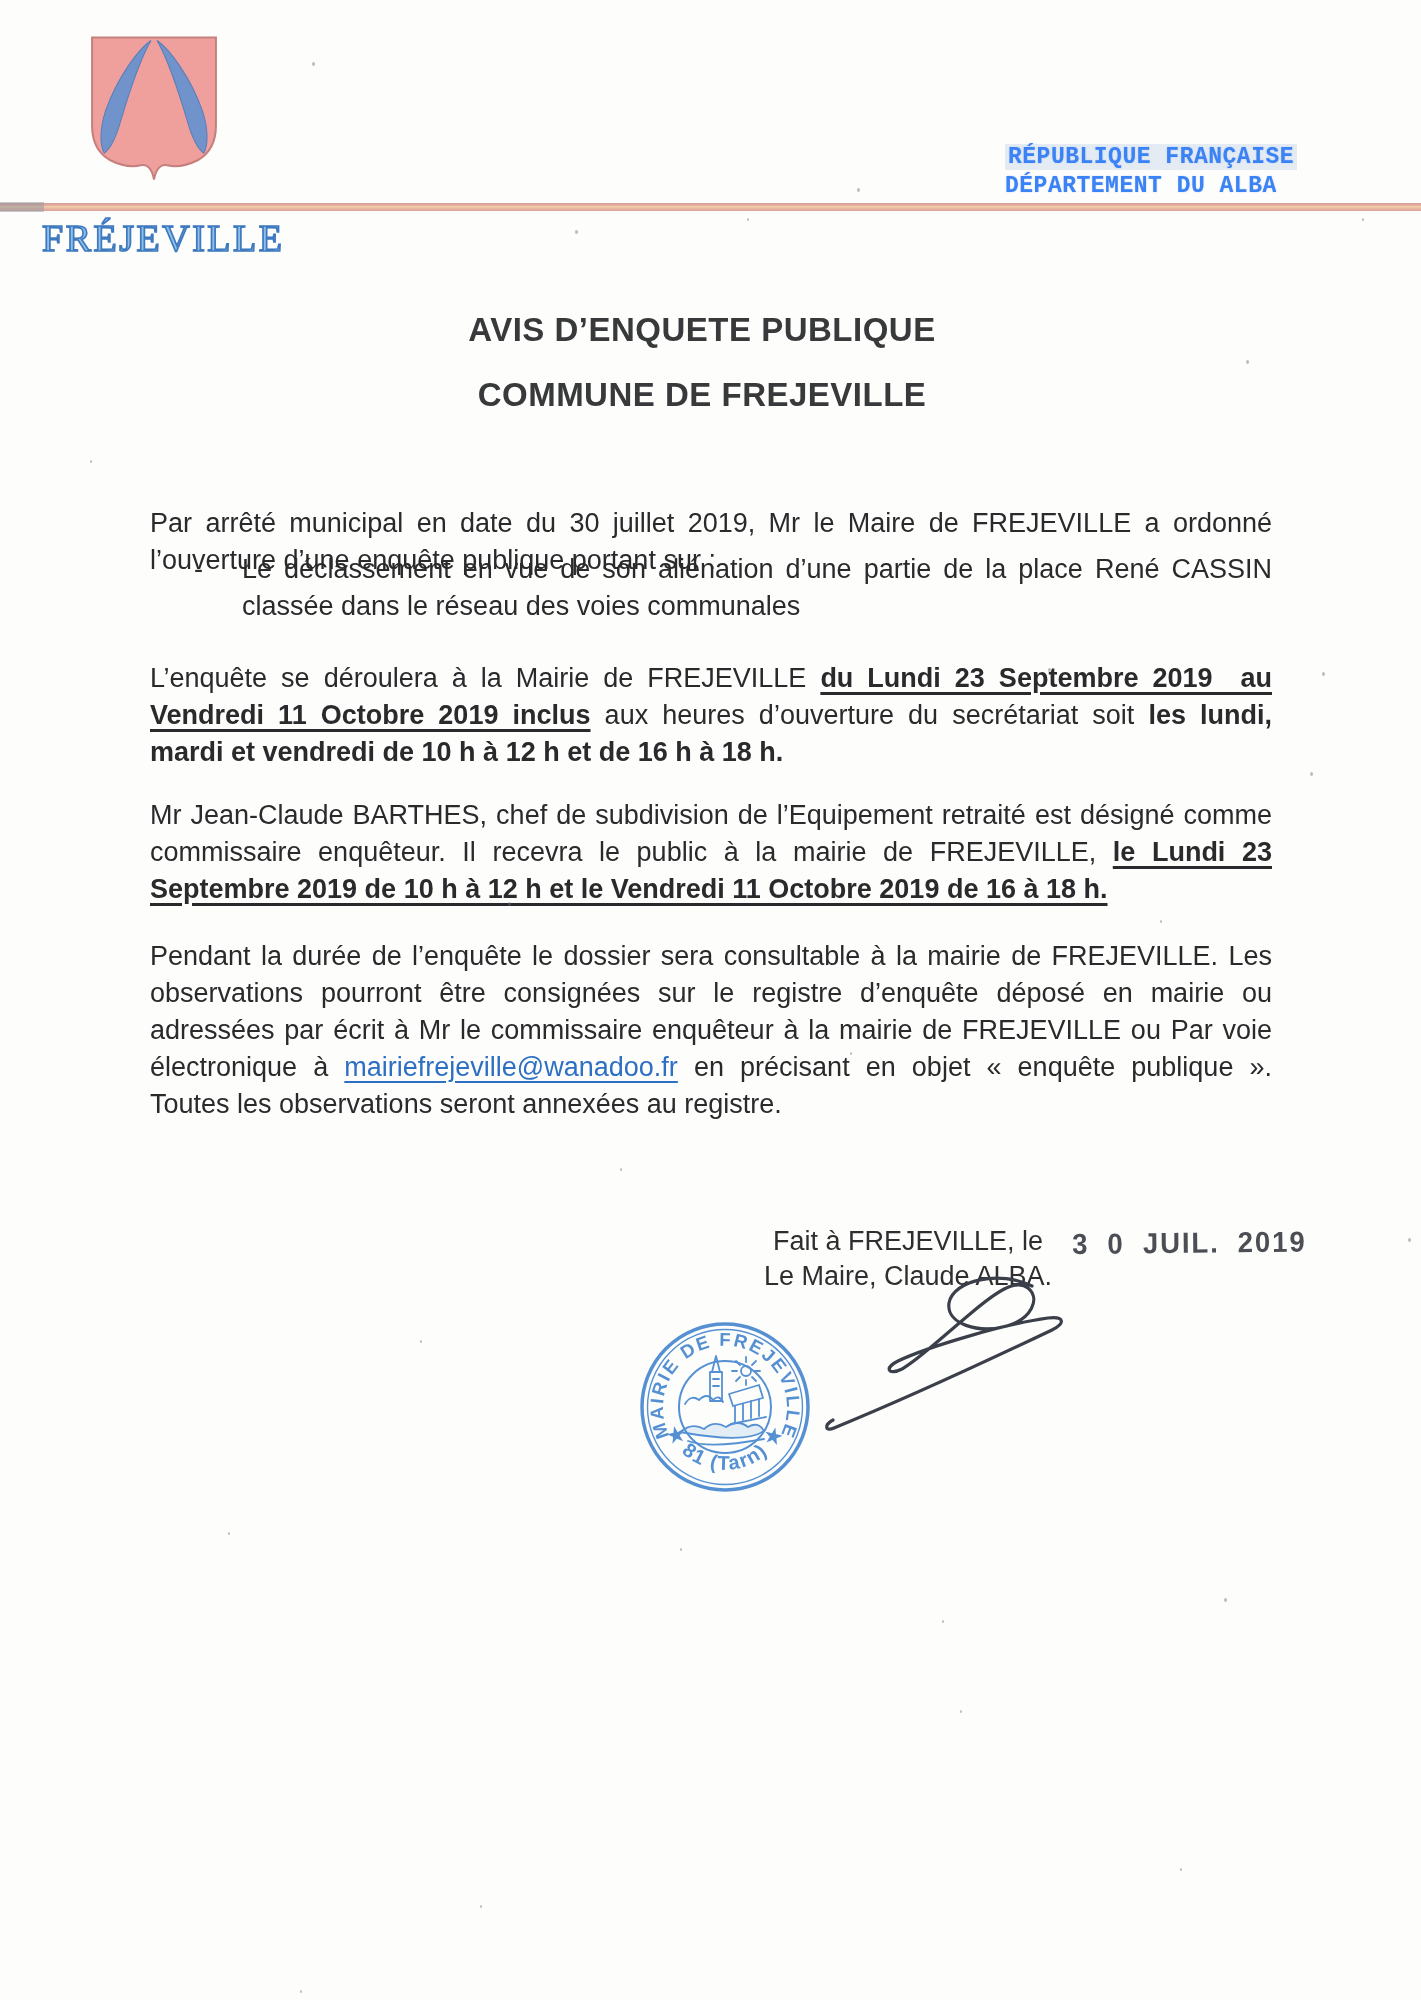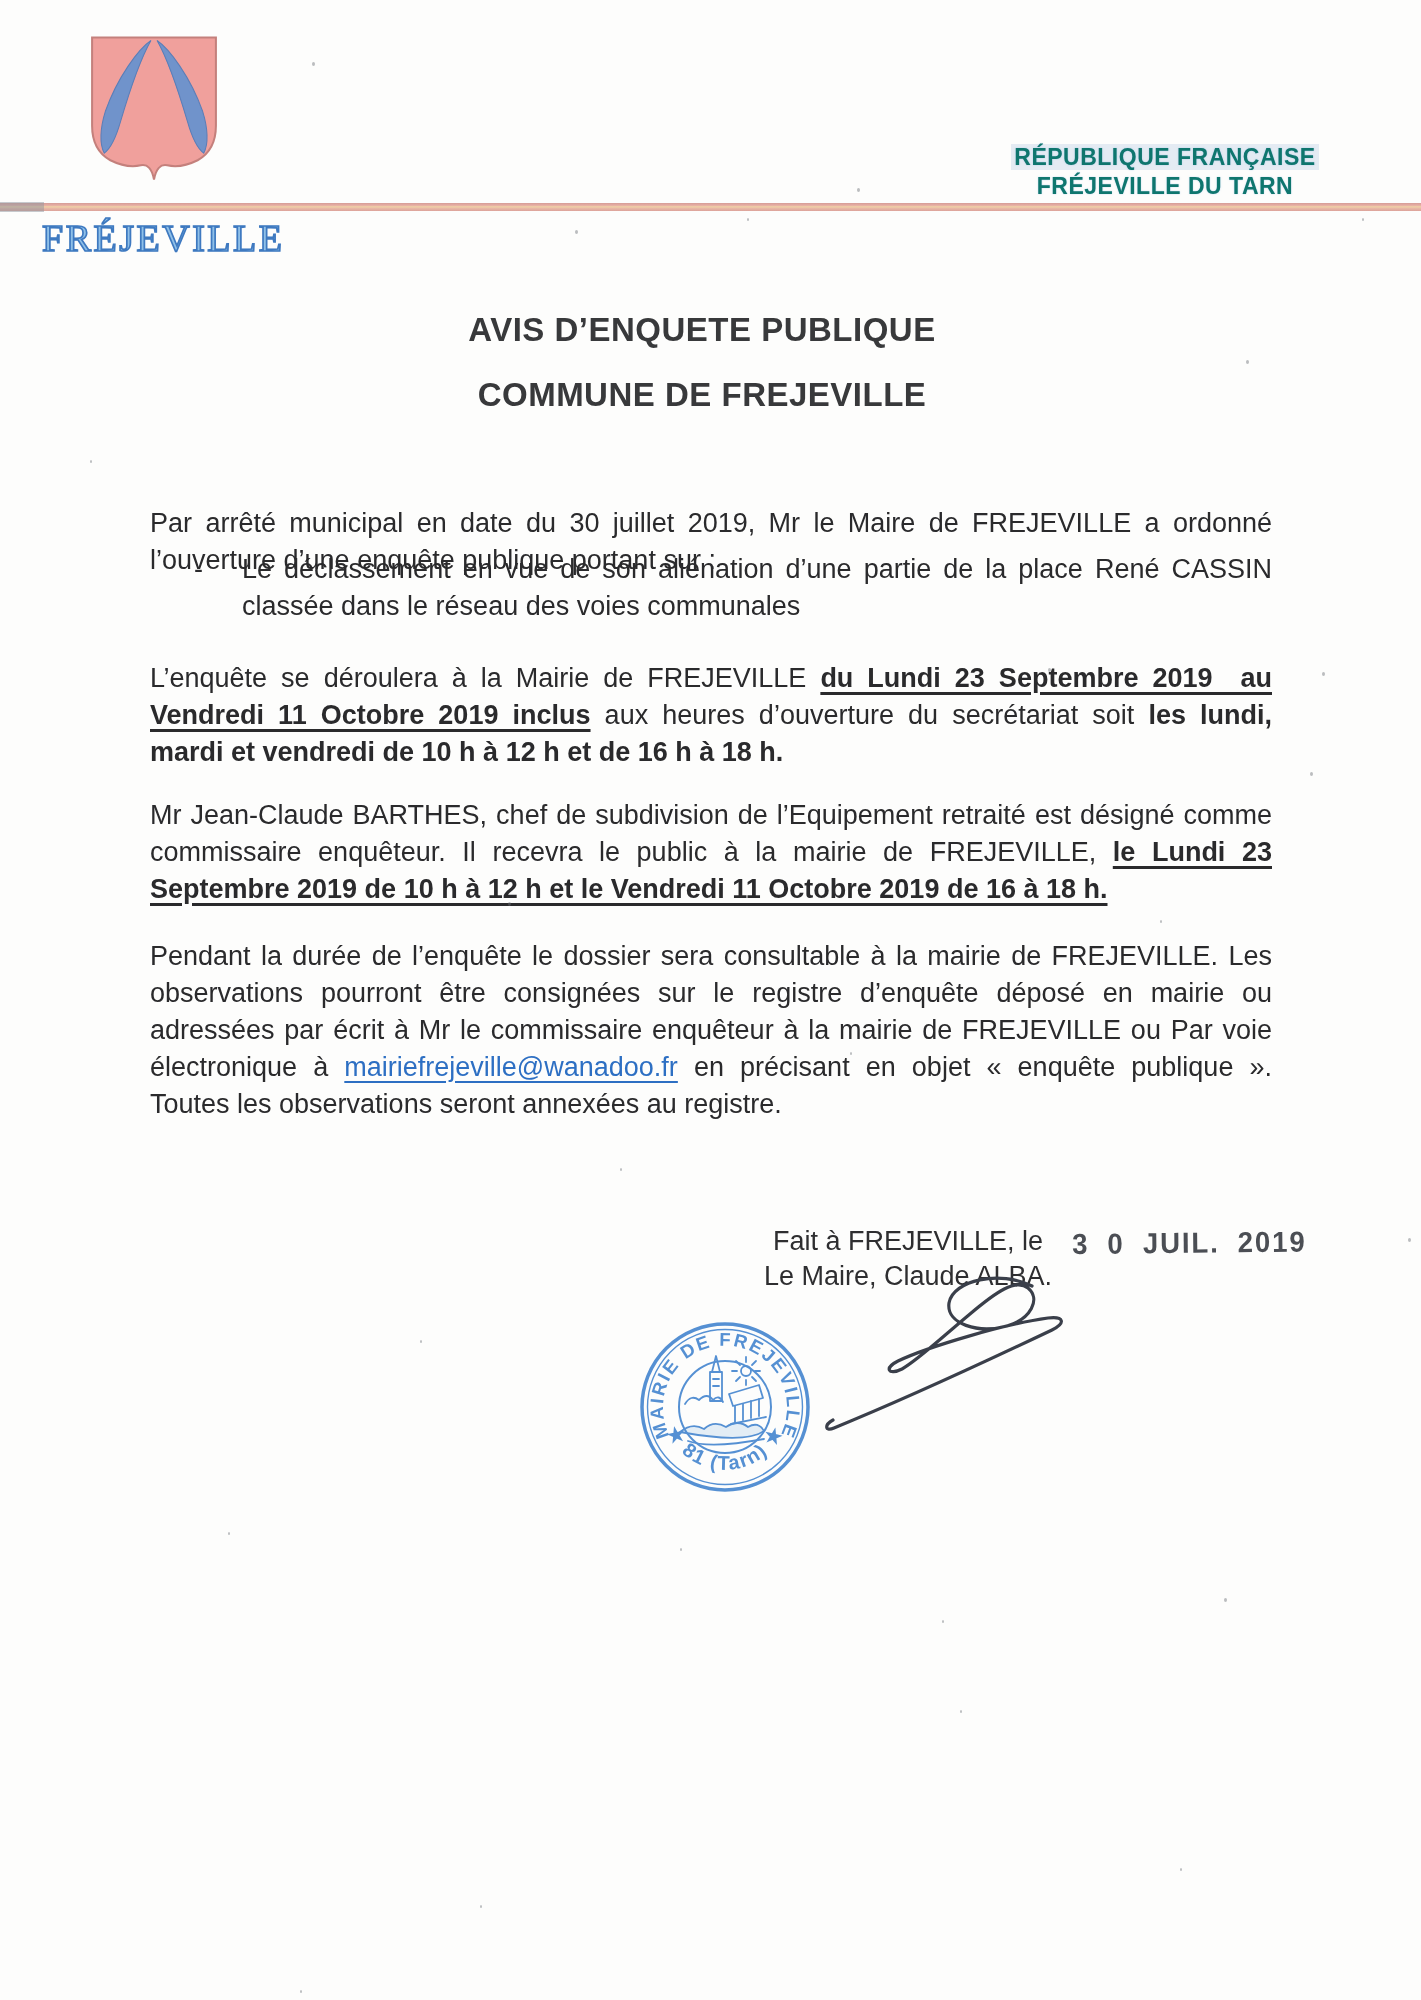--- a/index.html
+++ b/index.html
@@ -4,23 +4,23 @@
 <style>
   html,body{margin:0;padding:0;background:#e8e8e8;}
   .page{
     position:relative;width:1421px;height:2000px;margin:0 auto;
     background:#fdfdfc;overflow:hidden;
     font-family:"Liberation Sans",sans-serif;color:#2e2e30;
   }
   
   .shield{position:absolute;left:86px;top:32px;width:136px;height:155px;}
   .republique{
-    position:absolute;left:1005px;top:143px;width:320px;text-align:center;
-    font-family:Liberation Sans, sans-serif;font-weight:700;font-size:23px;line-height:29px;
-    color:#0f766e;letter-spacing:.5px;text-shadow:0 0 1.5px rgba(110,160,220,.55);
+    position:absolute;left:1005px;top:143px;width:320px;
+    font-family:Liberation Mono, monospace;font-weight:700;font-size:23px;line-height:29px;
+    color:#3b82f6;letter-spacing:.5px;text-shadow:0 0 1.5px rgba(110,160,220,.55);
   }
   .republique .hl{background:rgba(198,212,232,.45);padding:0 3px;}
   .rule{
     position:absolute;left:0;top:203px;width:1421px;height:8px;opacity:.92;
     background:linear-gradient(180deg,#d2948e 0%,#e5a89c 30%,#eecf9e 48%,#e8b59f 64%,#d99a92 100%);
   }
   .rule-cap{position:absolute;left:0;top:202px;width:44px;height:10px;background:#8f959d;opacity:.5;}
   .commune-name{
     position:absolute;left:42px;top:216px;
     font-family:"Liberation Serif",serif;font-weight:400;font-size:38px;letter-spacing:2.5px;
@@ -78,21 +78,21 @@
 <div class="page">
 
   <svg class="shield" viewBox="0 0 134 152">
     <path d="M6,5 L128,5 L128,92 Q128,116 110,126 Q94,134 80,131 Q70,129 67,145 Q64,129 54,131 Q40,134 24,126 Q6,116 6,92 Z" fill="#f0a09c" stroke="#c4807c" stroke-width="2"></path>
     <path d="M64,8 C56,22 44,54 34,88 C30,102 25,114 18,119 C13,110 14,94 19,78 C31,44 52,16 64,8 Z" fill="#7093cb" stroke="#5a7eb8" stroke-width="1"></path>
     <path d="M70,8 C78,22 90,54 100,88 C104,102 109,114 116,119 C121,110 120,94 115,78 C103,44 82,16 70,8 Z" fill="#7093cb" stroke="#5a7eb8" stroke-width="1"></path>
   </svg>
 
   <div class="republique">
     <div><span class="hl">RÉPUBLIQUE FRANÇAISE</span></div>
-    <div>FRÉJEVILLE DU TARN</div>
+    <div>DÉPARTEMENT DU ALBA</div>
   </div>
 
   <div class="rule"></div>
   <div class="rule-cap"></div>
 
   <div class="commune-name">FRÉJEVILLE</div>
 
   <div class="doc-title">
     <div>AVIS D’ENQUETE PUBLIQUE</div>
     <div>COMMUNE DE FREJEVILLE</div>

